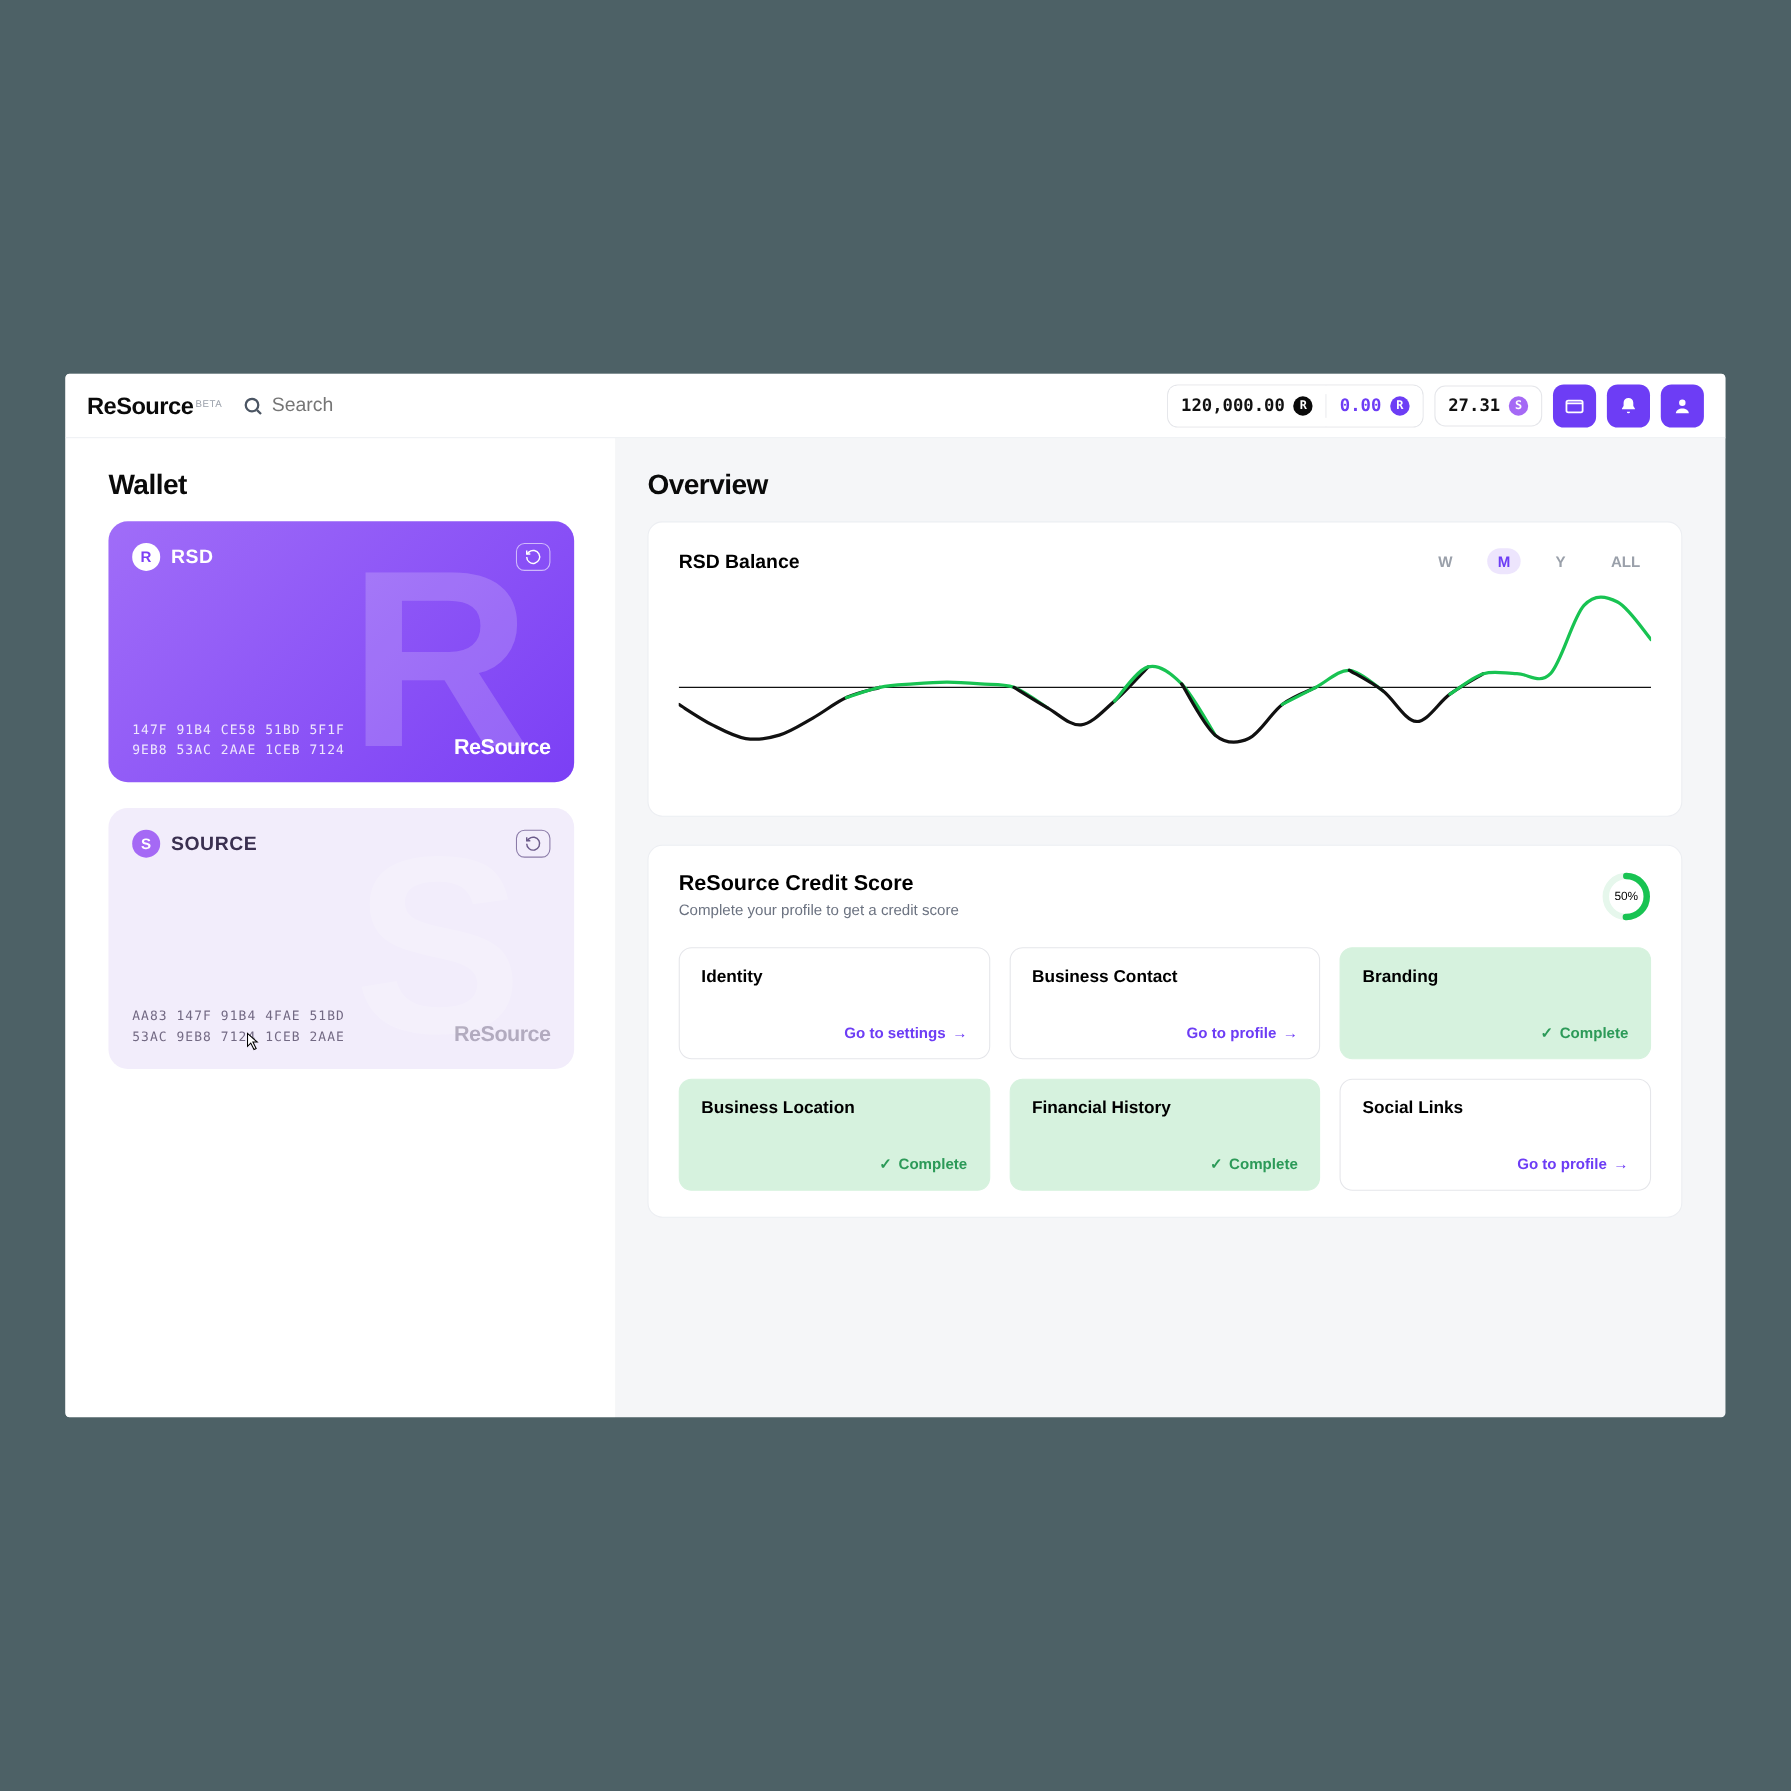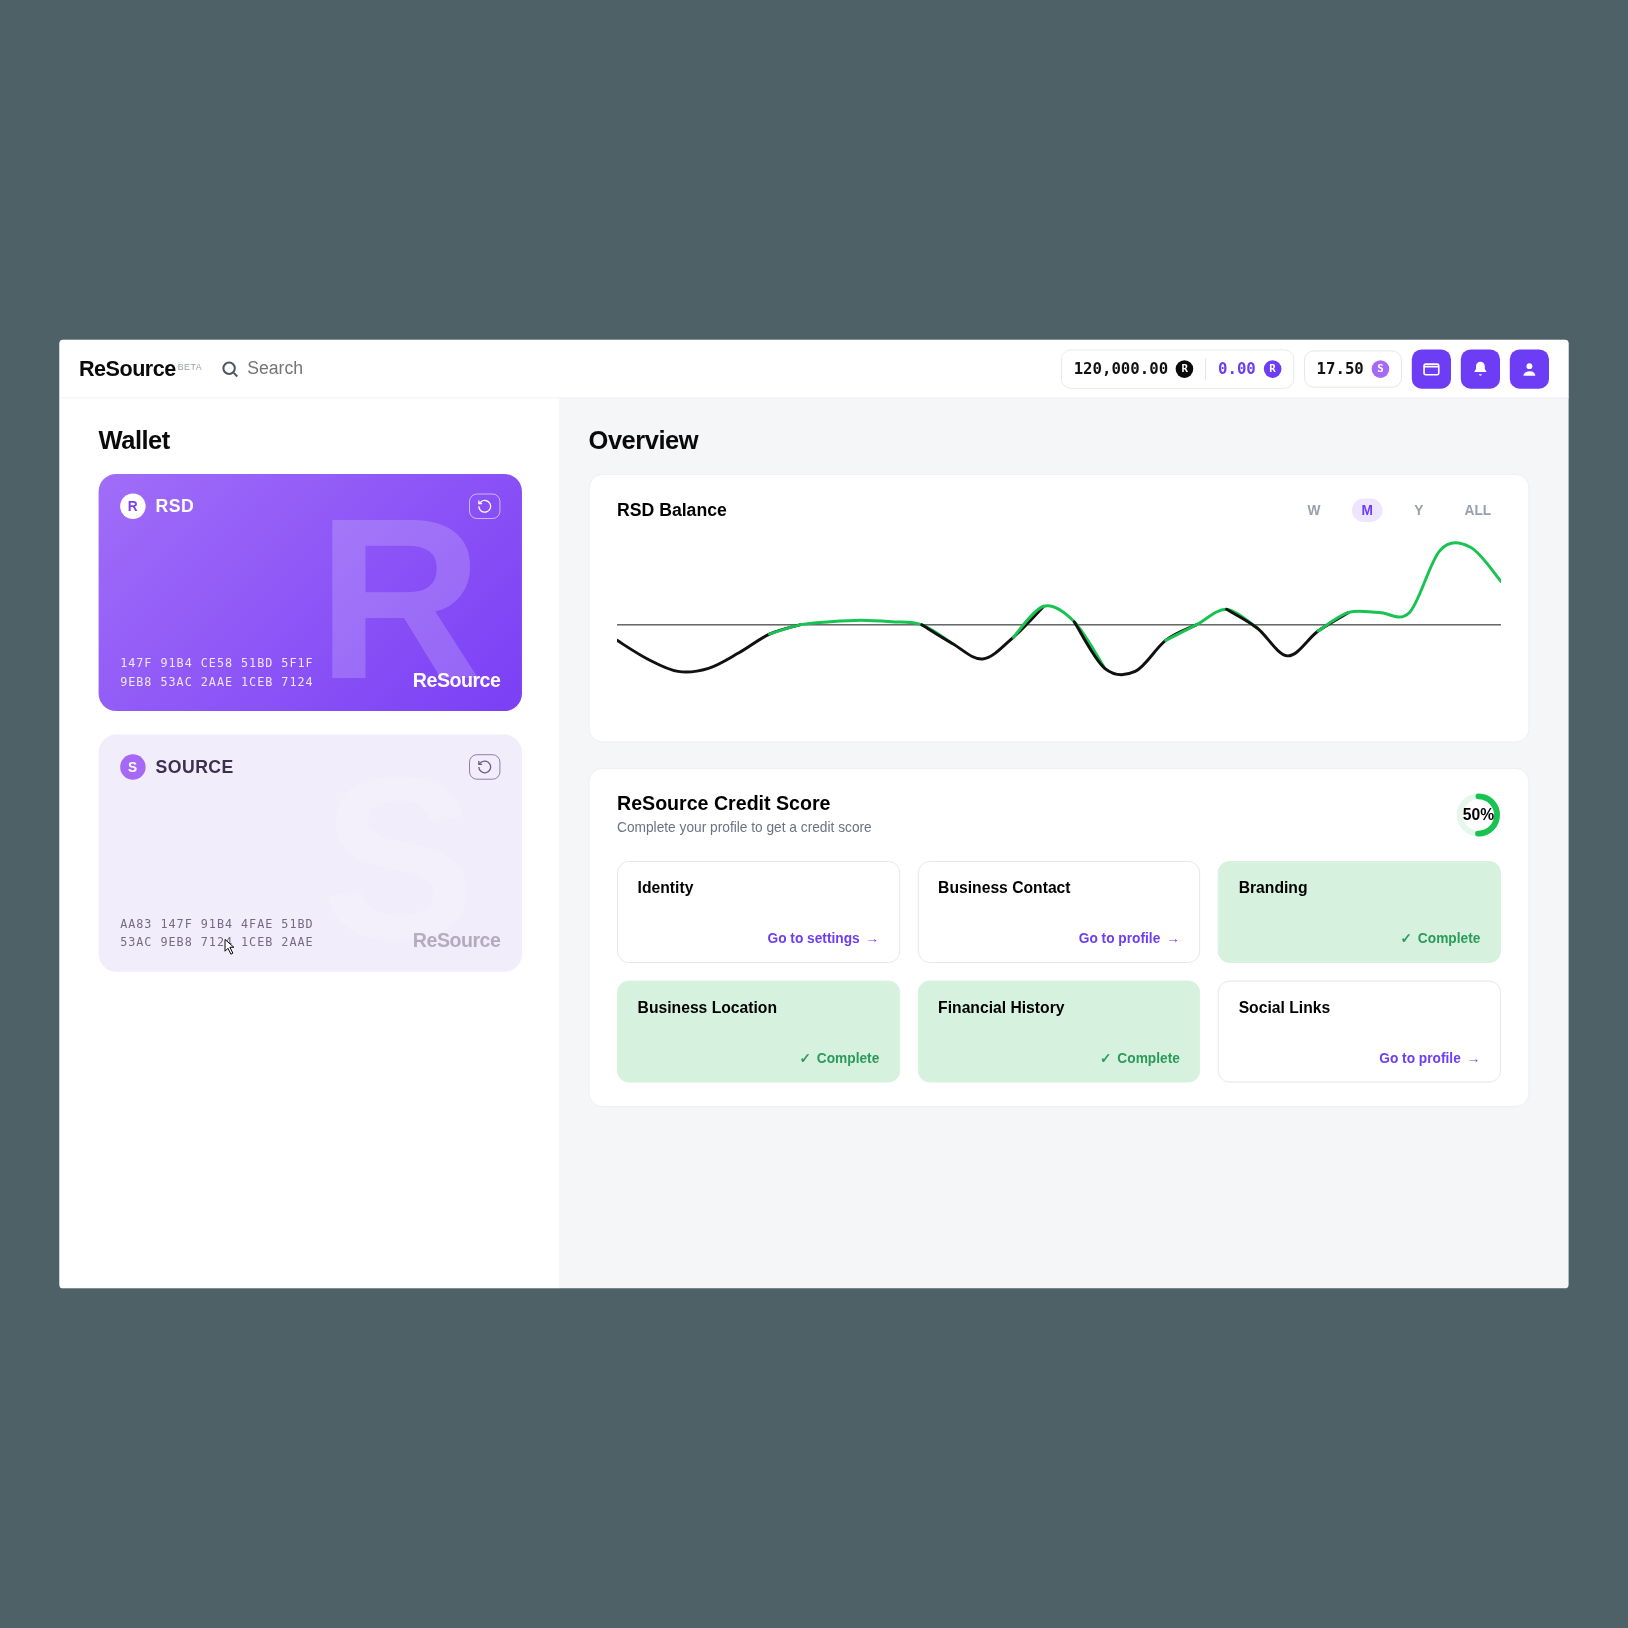--- a/index.html
+++ b/index.html
@@ -240,21 +240,21 @@
   .cs-head h3 {
     font-family: Arial Black, Arial, sans-serif;
     font-weight: 900; font-size: 20px;
   }
   .cs-head .sub { font-size: 14px; color: #6b7280; margin-top: 4px; }
   .progress-ring {
     position: relative; width: 46px; height: 46px;
   }
   .progress-ring .label {
     position: absolute; inset: 0; display: flex; align-items: center; justify-content: center;
-    font-size: 16px; font-weight: 700;
+    font-size: 11px; font-weight: 400;
   }
   .tiles {
     display: grid;
     grid-template-columns: repeat(3, 1fr);
     gap: 18px;
   }
   .tile {
     border: 1px solid #e5e6ea;
     border-radius: 12px;
     padding: 18px 20px 16px 20px;
@@ -306,21 +306,21 @@
           <span>120,000.00</span>
           <span class="token-badge token-dark">R</span>
         </div>
         <div class="divider"></div>
         <div class="pill accent">
           <span>0.00</span>
           <span class="token-badge token-purple">R</span>
         </div>
       </div>
       <div class="pill">
-        <span>17.50</span>
+        <span>27.31</span>
         <span class="token-badge token-violet">S</span>
       </div>
       <div class="icon-btn">
         <svg width="20" height="20" viewBox="0 0 24 24" fill="none" stroke="#fff" stroke-width="2">
             <rect x="3" y="6" width="18" height="13" rx="2"></rect>
             <path d="M3 9h18"></path>
           </svg>
       </div>
       <div class="icon-btn">
         <svg width="18" height="18" viewBox="0 0 24 24" fill="#fff">

